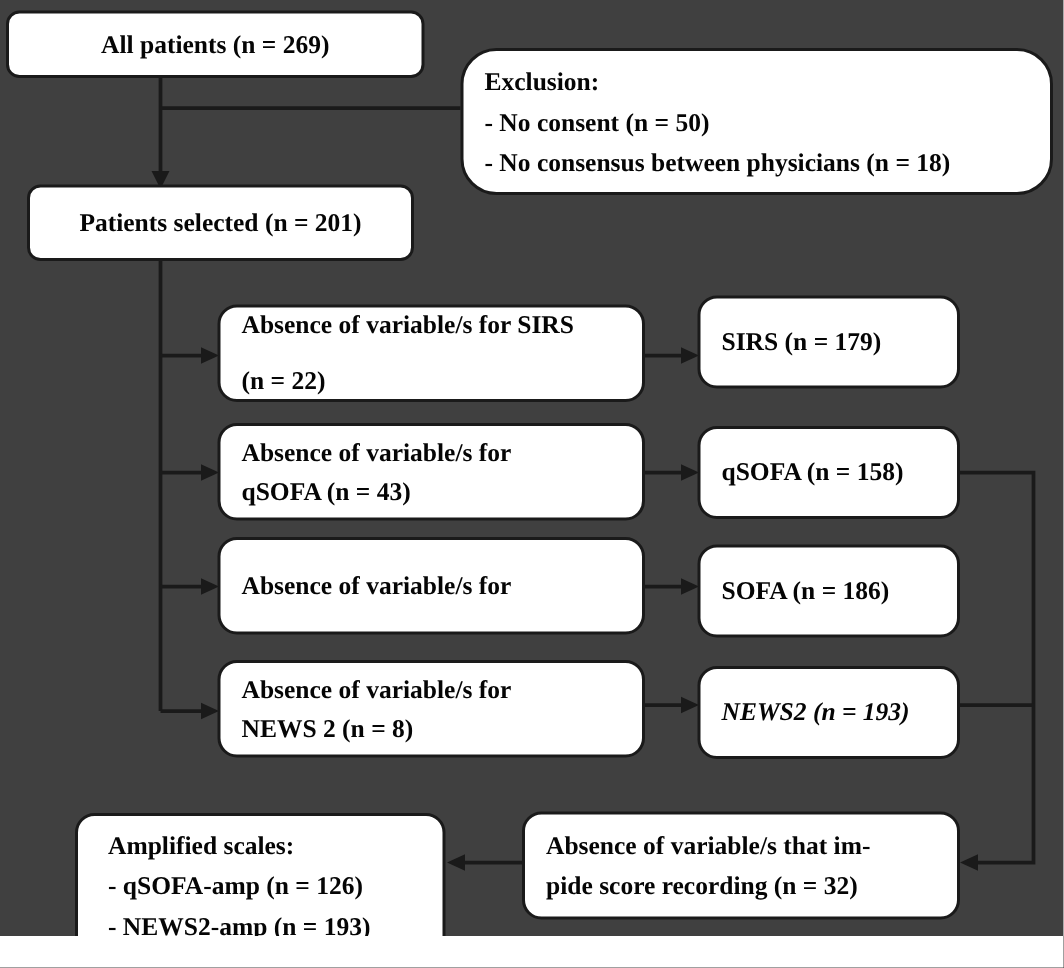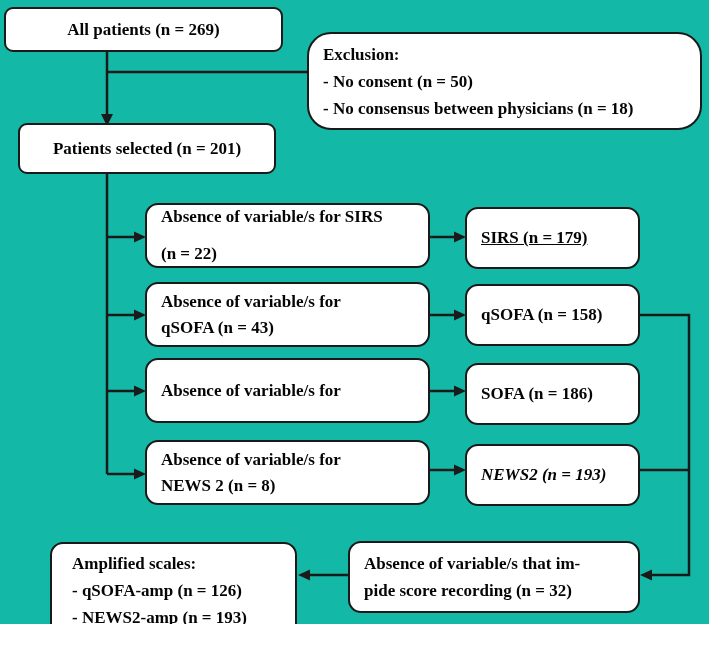--- a/index.html
+++ b/index.html
@@ -1,20 +1,20 @@
 <!DOCTYPE html>
 <html><head>
 <meta charset="utf-8">
 <style>
   html, body { margin: 0; padding: 0; background: #ffffff; }
   .canvas {
     position: relative;
     width: 709px;
     height: 624px;
-    background: #14b8a6;
+    background: #404040;
     font-family: "Liberation Serif", "DejaVu Serif", serif;
     font-weight: 600;
     color: #050505;
     overflow: hidden;
   }
   .connectors {
     position: absolute;
     left: 0; top: 0;
     width: 709px; height: 645px;
   }
@@ -37,21 +37,21 @@
   
   .b-all        { left: 4px;   top: 7px;   width: 279px; height: 45px;  border-radius: 9px; }
   .b-exclusion  { left: 307px; top: 32px;  width: 395px; height: 98px;  border-radius: 24px; line-height: 27px; }
   .b-selected   { left: 18px;  top: 123px; width: 258px; height: 51px;  border-radius: 9px; }
   .b-mid        { left: 145px; width: 285px; height: 65px; }
   .b-mid.r1 { top: 203px; gap: 11px; }
   .b-mid.r2 { top: 282px; }
   .b-mid.r3 { top: 358px; }
   .b-mid.r4 { top: 440px; }
   .b-right      { left: 465px; width: 175px; height: 62px; }
-  .b-right.r1 { top: 207px; text-decoration: underline; }
+  .b-right.r1 { top: 197px; }
   .b-right.r2 { top: 284px; }
   .b-right.r3 { top: 363px; }
   .b-right.r4 { top: 444px; font-style: italic; }
   .b-impede     { left: 348px; top: 541px; width: 292px; height: 72px; line-height: 27px; }
   .b-amplified  { left: 50px;  top: 542px; width: 247px; height: 96px; line-height: 27px; padding-left: 20px; }
 </style>
 </head>
 <body>
 
 <div class="canvas">

